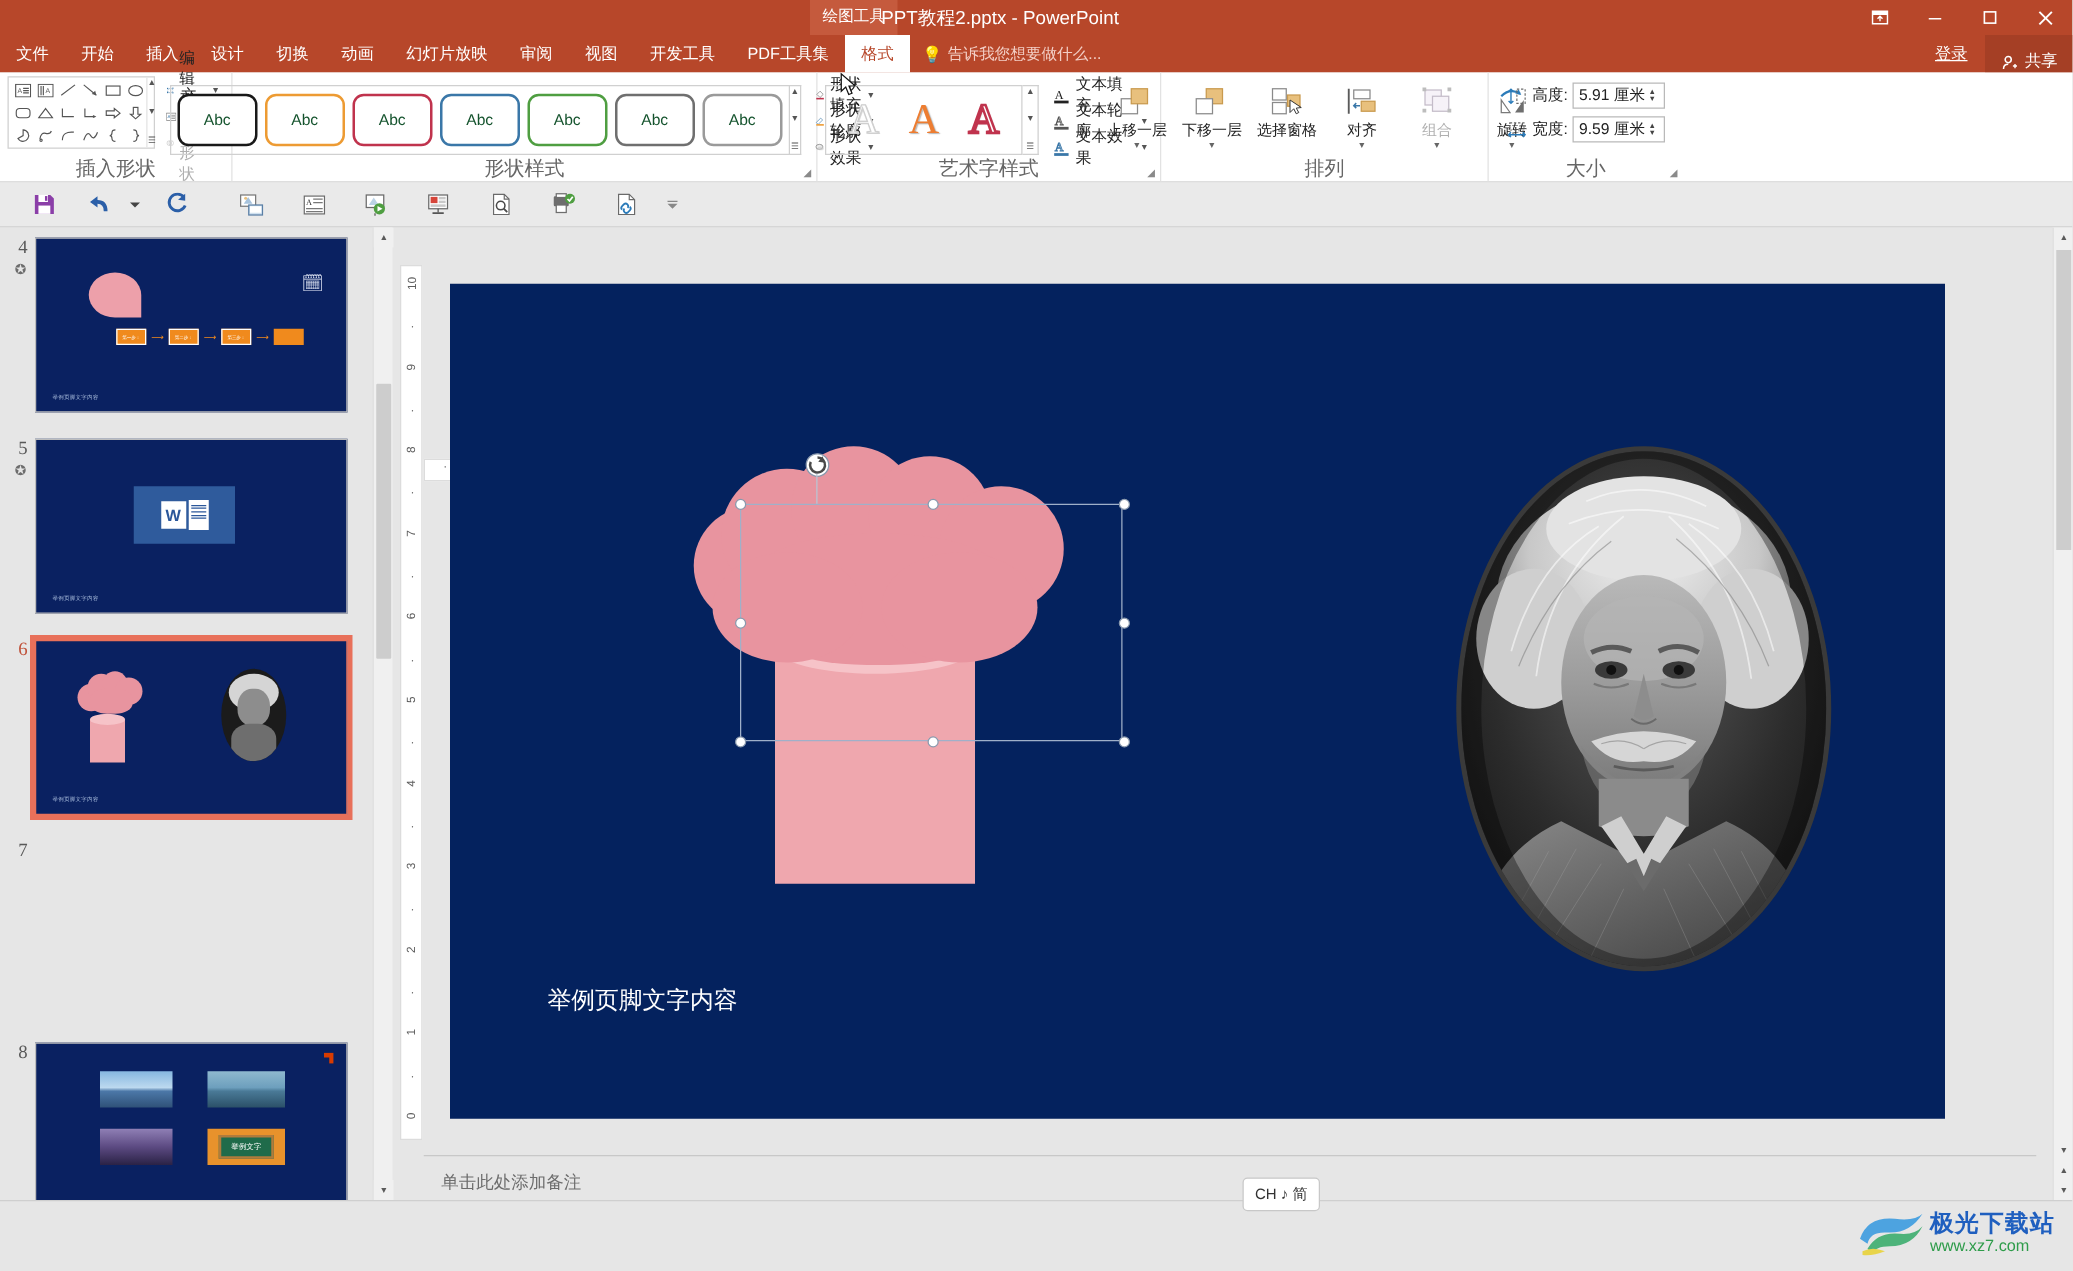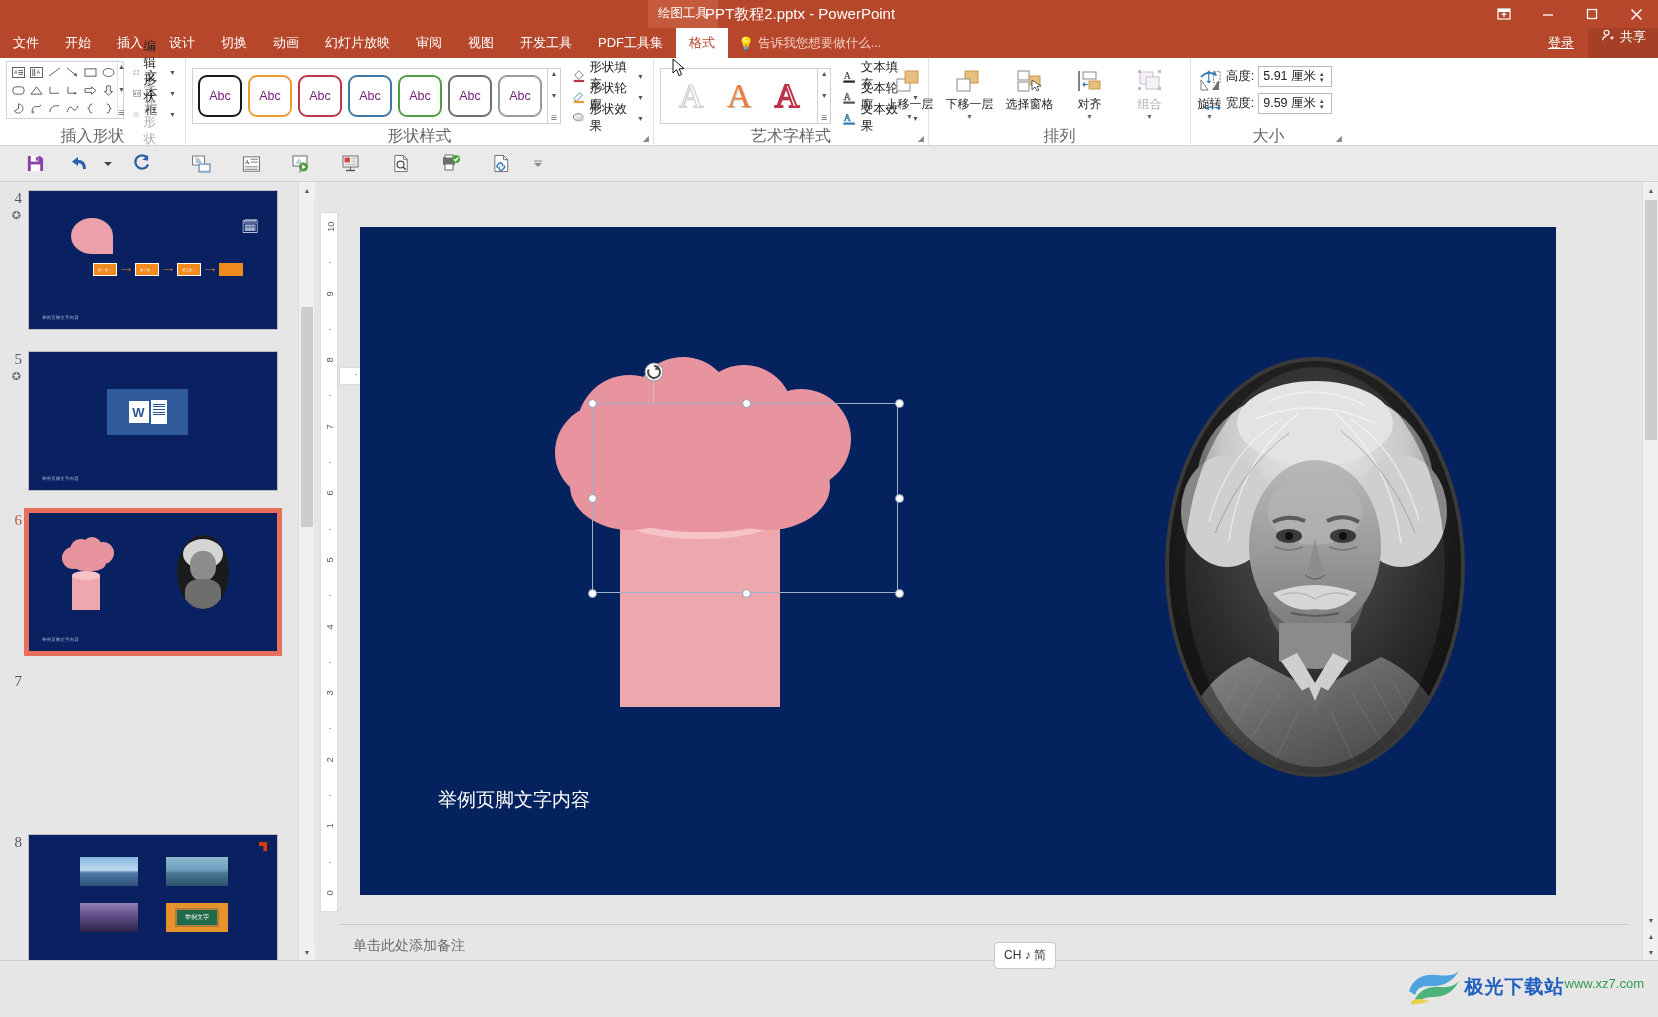--- a/index.html
+++ b/index.html
@@ -28,21 +28,21 @@
   .tabbar{
     position:absolute; left:0; top:28px; width:1658px; height:30px;
     background:#b7472a; color:#fff; display:flex; align-items:stretch; font-size:13px;
   }
   .tab{ padding:0 13px; display:flex; align-items:center; cursor:default; white-space:nowrap;}
   .tab.active{ background:#fff; color:#b7472a; }
   .tell-me{ display:flex; align-items:center; gap:4px; padding:0 10px; color:#f3cfc6; font-size:12.5px;}
   .bulb{ color:#ffd76e; font-size:13px;}
   .tabbar-right{ margin-left:auto; display:flex; align-items:center; }
   .signin{ padding:0 14px; font-size:13px; text-decoration:underline; display:flex; align-items:center;}
-  .share{ background:#a53f25; padding:0 12px; display:flex; align-items:flex-start; gap:5px; font-size:13px; height:100%;}
+  .share{ background:#a53f25; padding:0 12px; display:flex; align-items:flex-end; gap:5px; font-size:13px; height:100%;}
 
   
   .ribbon{
     position:absolute; left:0; top:58px; width:1658px; height:88px;
     background:#fff; border-bottom:1px solid #d4d4d4;
     display:flex; align-items:stretch;
   }
   .rgroup{ position:relative; display:flex; flex-direction:column; align-items:center;
            padding:3px 6px 0; border-right:1px solid #e2e2e2;}
   .rgroup-body{ flex:1; display:flex; align-items:flex-start; }
@@ -57,23 +57,23 @@
   .shapes-scroll{ width:14px; border-left:1px solid #e3e3e3; display:flex; flex-direction:column;
                   justify-content:space-between; align-items:center; padding:1px 0;}
   .sc-btn{ font-size:7px; color:#555; line-height:8px;}
   .g1-right{ display:flex; flex-direction:column; gap:3px; padding-left:6px; padding-top:2px;}
   .ribbon-cmd{ display:flex; align-items:center; gap:4px; font-size:12.5px; color:#222; height:18px; padding:0 3px;}
   .ribbon-cmd.disabled{ color:#b0b0b0; }
   .caret{ font-size:7px; color:#555; }
 
   
   .styles-box{ border:1px solid #d0d0d0; height:56px; display:flex; align-items:center; padding:0 2px;}
-  .abc{ width:44px; height:42px; border-radius:9px; background:#fff;
+  .abc{ width:64px; height:42px; border-radius:9px; background:#fff;
         display:flex; align-items:center; justify-content:center;
-        font-size:12.5px; color:#701a75; margin:0 3px;}
+        font-size:12.5px; color:#14532d; margin:0 3px;}
   .gallery-scroll{ width:14px; height:56px; border:1px solid #d0d0d0; border-left:none;
                    display:flex; flex-direction:column; justify-content:space-between; align-items:center; padding:1px 0;}
 
   
   .wa-box{ border:1px solid #d0d0d0; height:56px; display:flex; align-items:center; padding:0 6px; }
   .wa{ font-size:34px; font-family:"Liberation Serif",serif; width:48px; text-align:center; line-height:44px;}
   .wa1{ color:#fff; text-shadow:0 0 1px #b9b9b9, 1px 1px 0 #dcdcdc; -webkit-text-stroke:1px #cfcfcf;}
   .wa2{ color:#ed7d31; text-shadow:1px 1px 1px #b3b3b3;}
   .wa3{ color:#fff; -webkit-text-stroke:2px #c0334d; text-shadow:1px 1px 1px #cbcbcb;}
 
@@ -179,21 +179,21 @@
   .vs-arrow{ width:16px; height:16px; display:flex; align-items:center; justify-content:center; font-size:7px; color:#5a5a5a;}
 
   
   .statusbar{
     position:absolute; left:0; bottom:0; width:1658px; height:57px;
     background:#e6e6e6; border-top:1px solid #cfcfcf;
   }
   .ime{ position:absolute; left:994px; top:942px; background:#fff; border:1px solid #c8c8c8;
         border-radius:4px; padding:4px 9px; font-size:12px; color:#333; display:flex; gap:4px; align-items:center;}
   .watermark{ position:absolute; right:14px; bottom:10px; display:flex; align-items:center; gap:4px;}
-  .wm-text{ display:flex; flex-direction:row; line-height:1.05;justify-content:flex-end;}
+  .wm-text{ display:flex; flex-direction:column; line-height:1.05;justify-content:flex-end;}
   .wm-t1{ font-size:19px; color:#1f5fbf; font-weight:bold; letter-spacing:1px;}
   .wm-t2{ font-size:13px; color:#2e9c4a;}
 
   .cursor{ position:absolute; left:672px; top:58px; width:14px; height:20px; z-index:60;}
 </style>
 </head>
 <body>
 
 <div class="titlebar">
   <div class="ctx-tab-label">绘图工具</div>

